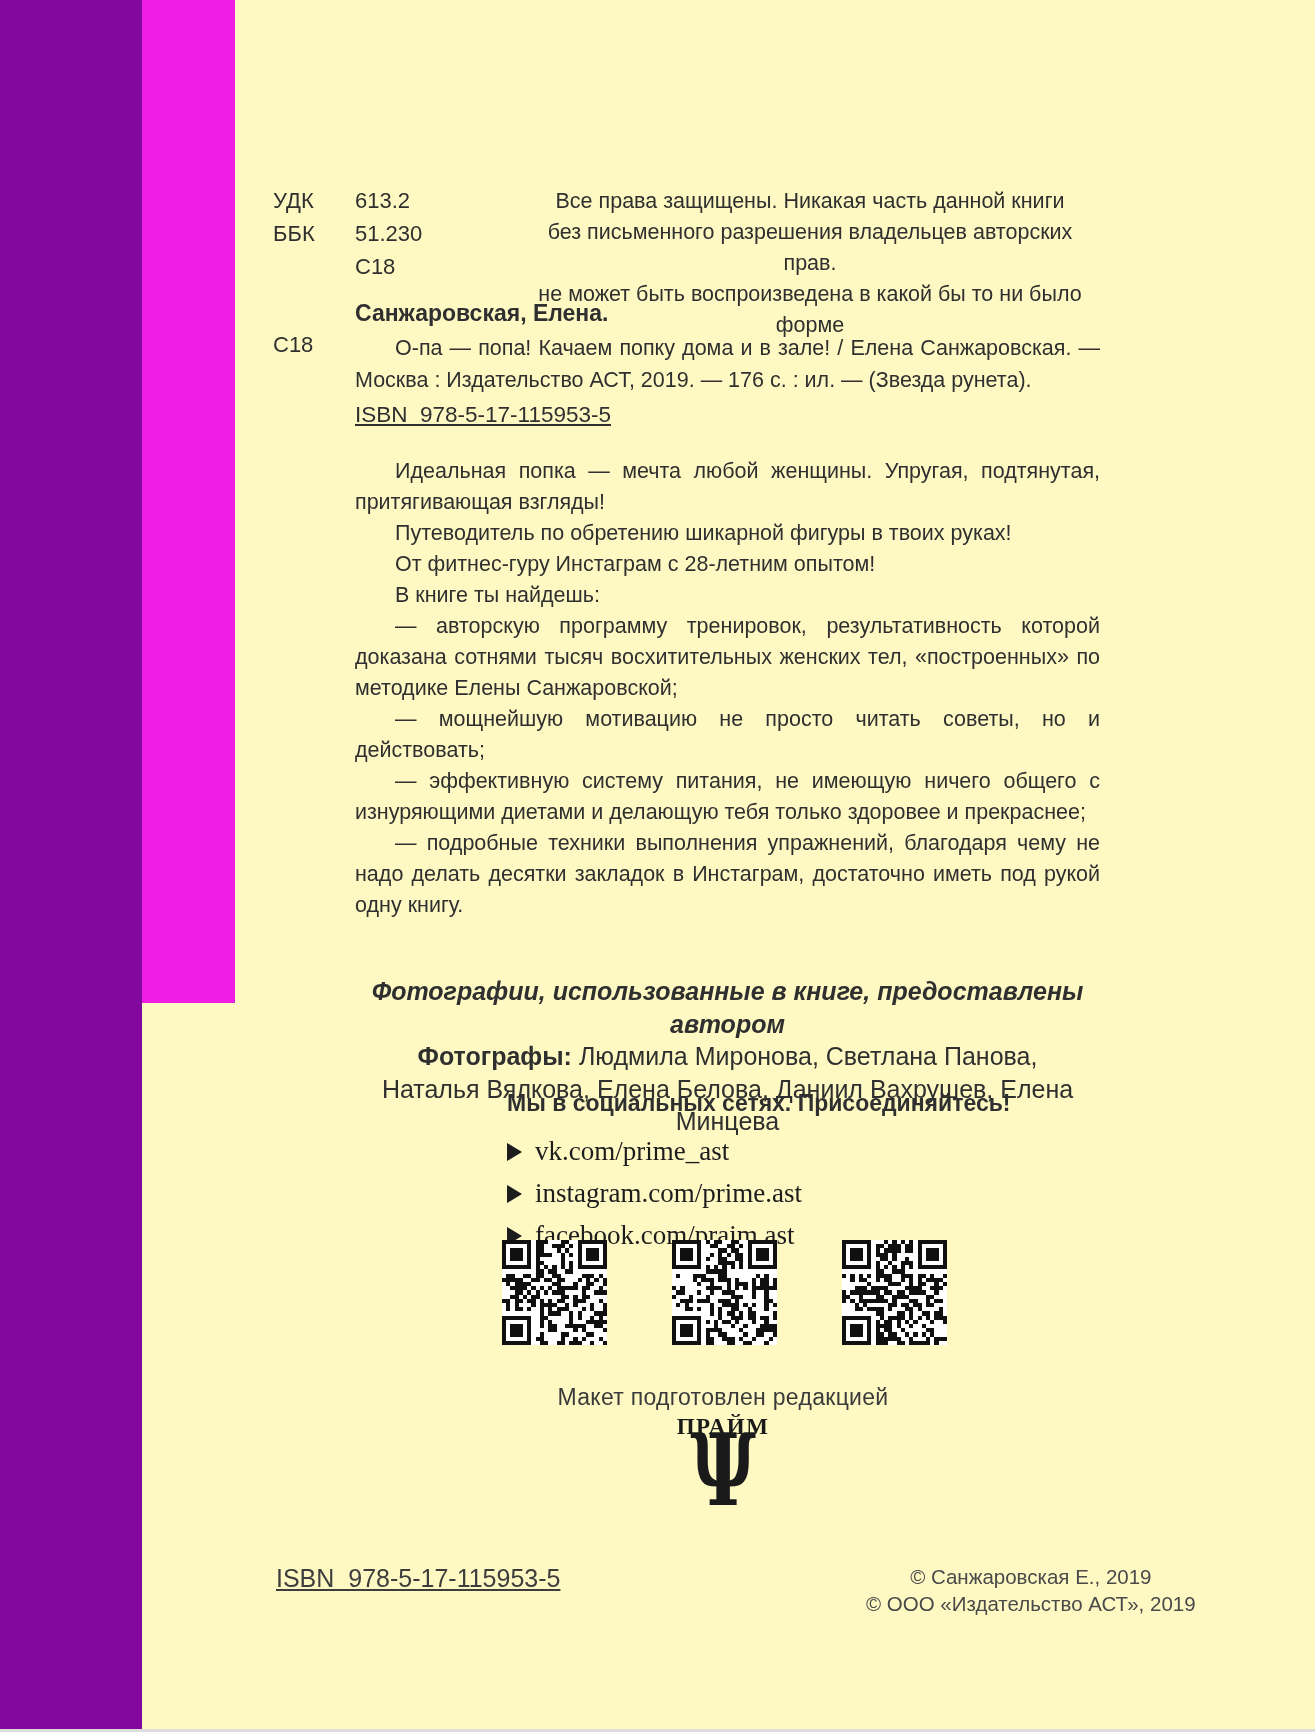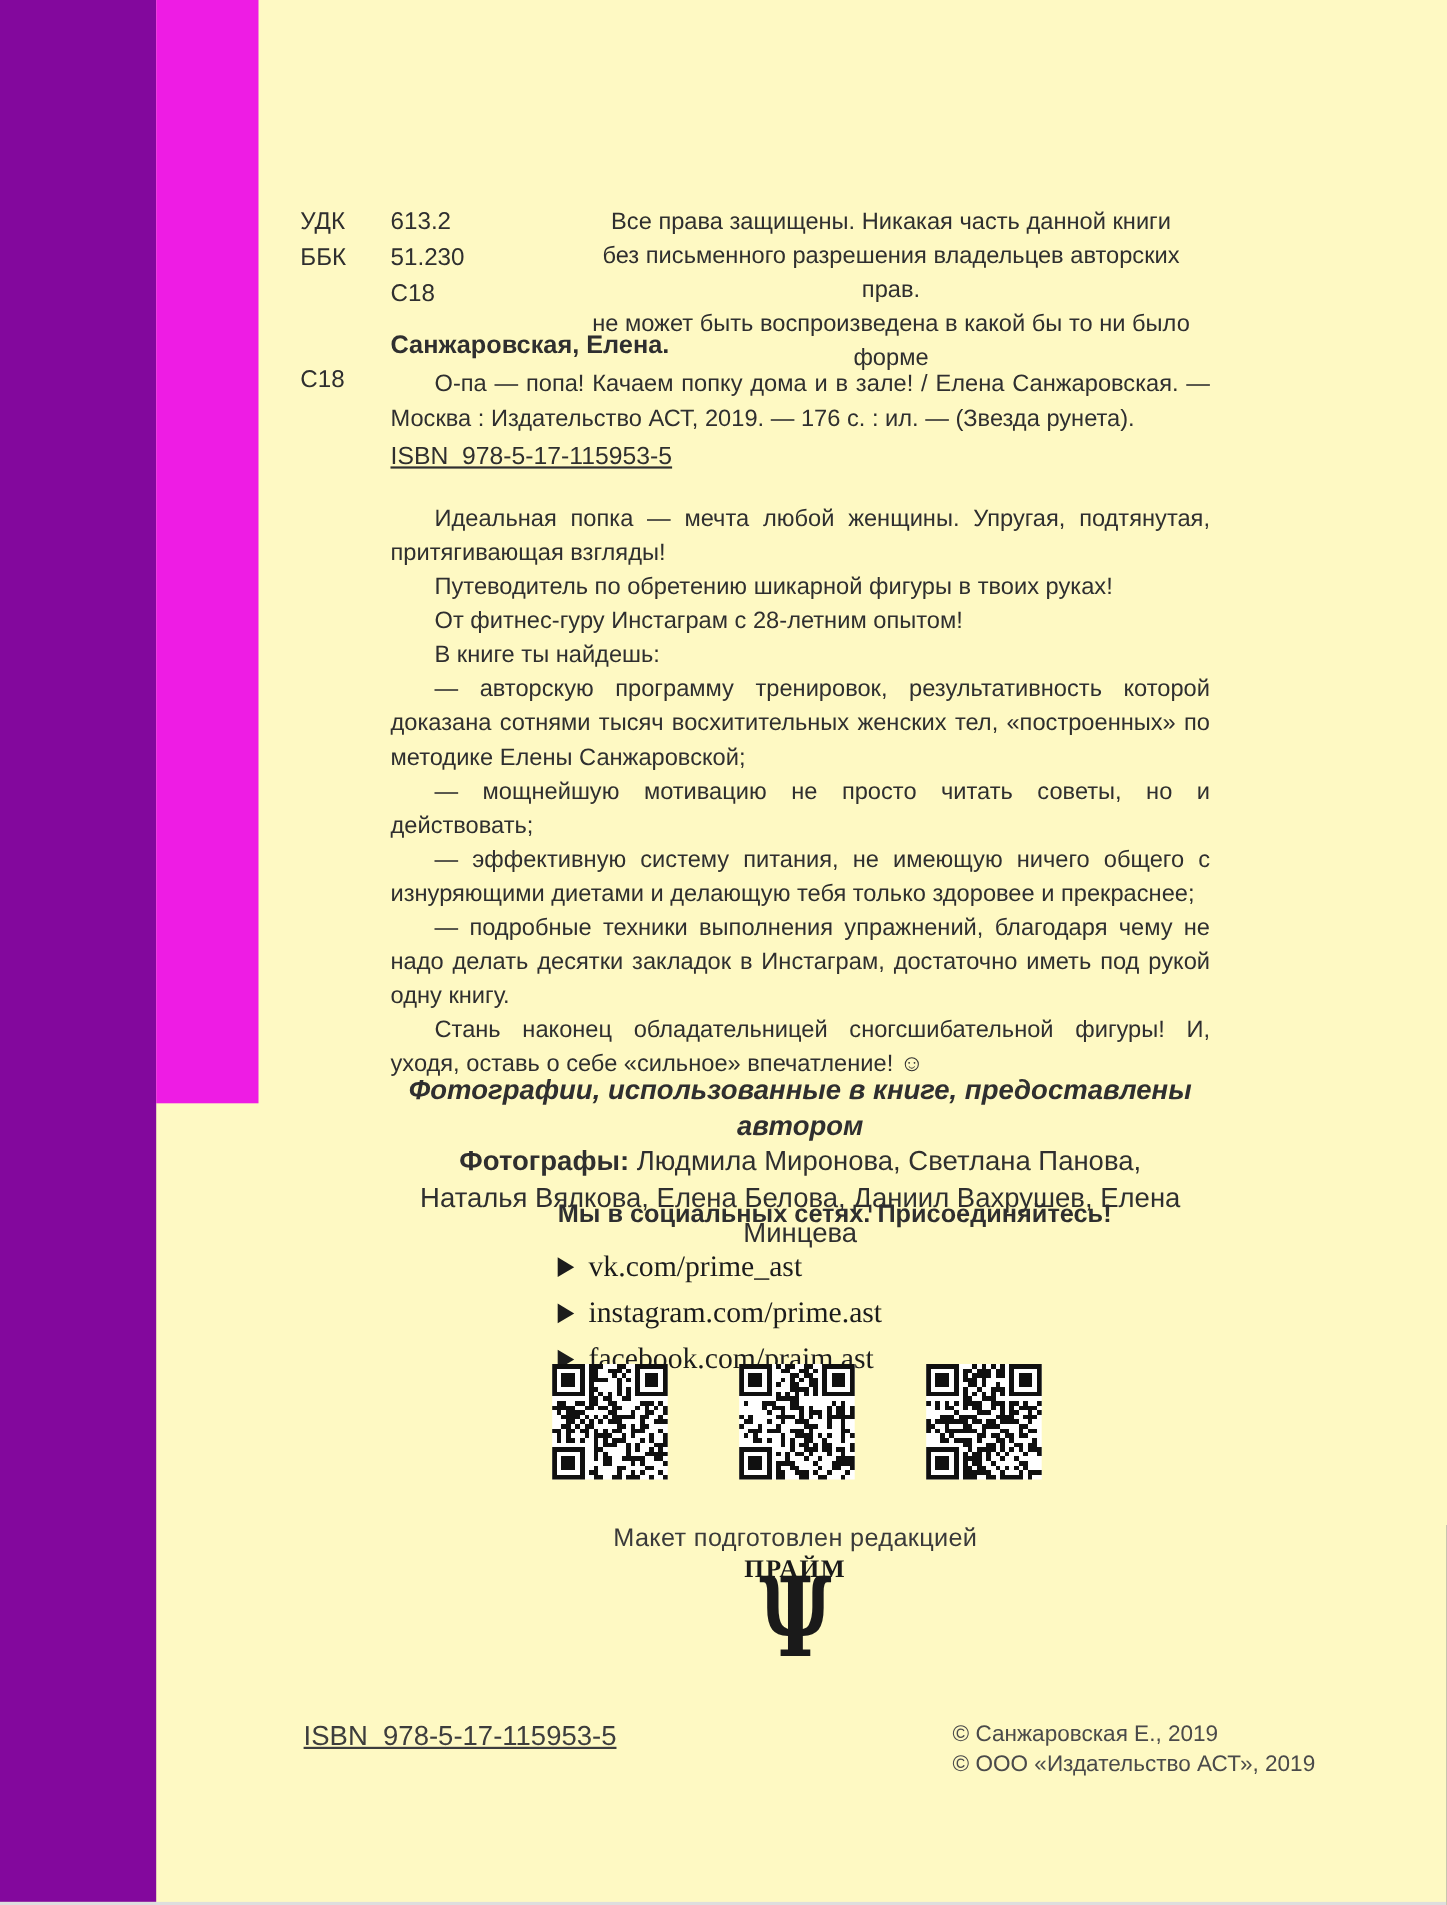--- a/index.html
+++ b/index.html
@@ -6,21 +6,21 @@
   .page{
     position:relative;width:1315px;height:1732px;background:#fef9c3;
     font-family:"Liberation Sans",sans-serif;color:#2f2f2f;overflow:hidden;
     margin:0 auto;
   }
   .stripe{position:absolute;top:0;}
   .stripe-dark{left:0;width:142px;height:1729px;}
   .stripe-magenta{left:142px;width:93px;height:1003px;}
   .bottom-edge{position:absolute;left:0;top:1729px;width:1315px;height:3px;background:#dedede;}
 
-  .abs{position:absolute;}
+  .abs{position:absolute;text-align:center;}
 
   
   .code-row{position:absolute;left:273px;font-size:22px;line-height:26px;}
   .code-label{display:inline-block;width:82px;}
   .code-value{display:inline-block;}
 
   
   .rights{left:520px;top:186px;width:580px;text-align:center;font-size:21.5px;line-height:31px;}
 
   
@@ -96,21 +96,20 @@
 
   <div class="abs annotation">
     <p>Идеальная попка — мечта любой женщины. Упругая, подтянутая, притягивающая взгляды!</p>
     <p>Путеводитель по обретению шикарной фигуры в твоих руках!</p>
     <p>От фитнес-гуру Инстаграм с 28-летним опытом!</p>
     <p>В книге ты найдешь:</p>
     <p>— авторскую программу тренировок, результативность которой доказана сотнями тысяч восхитительных женских тел, «построенных» по методике Елены Санжаровской;</p>
     <p>— мощнейшую мотивацию не просто читать советы, но и действовать;</p>
     <p>— эффективную систему питания, не имеющую ничего общего с изнуряющими диетами и делающую тебя только здоровее и прекраснее;</p>
     <p>— подробные техники выполнения упражнений, благодаря чему не надо делать десятки закладок в Инстаграм, достаточно иметь под рукой одну книгу.</p>
-    <p>Стань наконец обладательницей сногсшибательной фигуры! И, уходя, оставь о себе «сильное» впечатление! ☺</p>
   </div>
 
   <div class="abs credits">
     <div class="l1">Фотографии, использованные в книге, предоставлены автором</div>
     <div>
       <span class="lbl">Фотографы:</span><span>Людмила Миронова, Светлана Панова,</span>
     </div>
     <div>Наталья Вялкова, Елена Белова, Даниил Вахрушев, Елена Минцева</div>
   </div>
 

